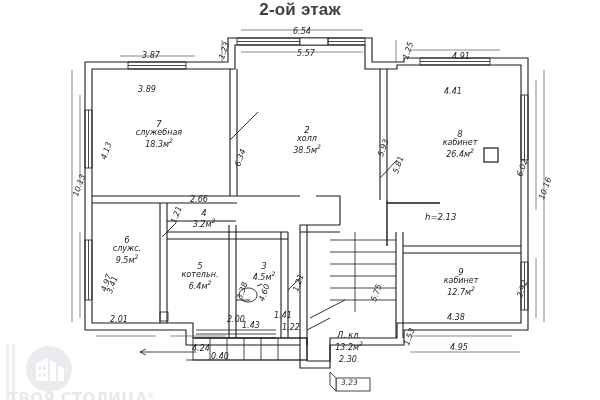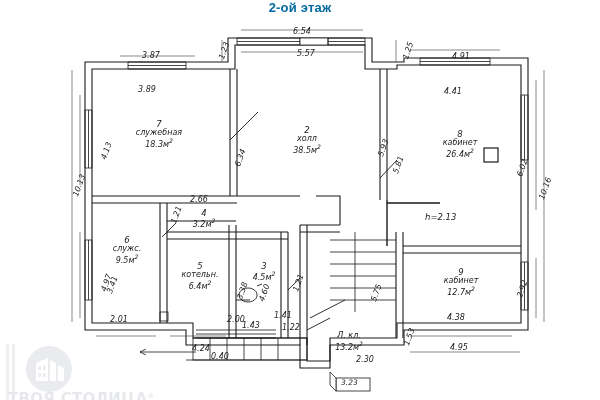--- a/index.html
+++ b/index.html
@@ -2,21 +2,21 @@
 <html><head>
 <meta charset="utf-8">
 <style>
   html,body{margin:0;padding:0;background:#ffffff;}
   body{width:600px;height:400px;overflow:hidden;
        font-family:"Liberation Sans", sans-serif;color:#1a1a1a;}
   #stage{position:relative;width:600px;height:400px;background:#fff;}
 
   
   .title{position:absolute;left:0;top:0;width:600px;text-align:center;
-         font-size:13px;font-weight:bold;letter-spacing:.2px;color:#0369a1;}
+         font-size:17px;font-weight:bold;letter-spacing:.2px;color:#404040;}
 
   
   #plan{position:absolute;left:0;top:0;width:600px;height:400px;}
 
   
   .lbl{position:absolute;font-family:"DejaVu Sans", sans-serif;
        color:#20201f;white-space:nowrap;line-height:1.08;}
   .room{font-size:8.5px;font-style:italic;text-align:center;}
   .room .num{font-size:8.5px;font-style:italic;display:block;}
   .room .nm{font-size:8px;font-style:italic;display:block;}
@@ -304,21 +304,21 @@
   <div class="lbl dimv" style="left:292px;top:290px;transform:rotate(-70deg);">1.21</div>
   <div class="lbl dim" style="left:274px;top:312px;">1.41</div>
   <div class="lbl dim" style="left:282px;top:324px;">1.22</div>
   <div class="lbl dim" style="left:242px;top:322px;">1.43</div>
   <div class="lbl dimv" style="left:370px;top:300px;transform:rotate(-70deg);">5.75</div>
 
   <div class="lbl dim" style="left:110px;top:316px;">2.01</div>
   <div class="lbl dim" style="left:183px;top:316px;margin-left:44px;">2.00</div>
   <div class="lbl dim" style="left:192px;top:345px;">4.24</div>
   <div class="lbl dim" style="left:211px;top:353px;">0.40</div>
-  <div class="lbl dim" style="left:356px;top:356px;">2.30</div>
+  <div class="lbl dim" style="left:339px;top:356px;">2.30</div>
   <div class="lbl dim" style="left:447px;top:314px;">4.38</div>
   <div class="lbl dim" style="left:450px;top:344px;">4.95</div>
   <div class="lbl dim" style="left:341px;top:379px;font-size:7.5px;">3.23</div>
 
   <div class="wm">
     <svg class="wm-bars" viewBox="0 0 14 56">
       <rect x="2" y="0" width="3" height="56" fill="#c6ccd4"></rect>
       <rect x="8" y="0" width="3" height="56" fill="#c6ccd4"></rect>
     </svg>
     <div class="wm-circle"></div>

